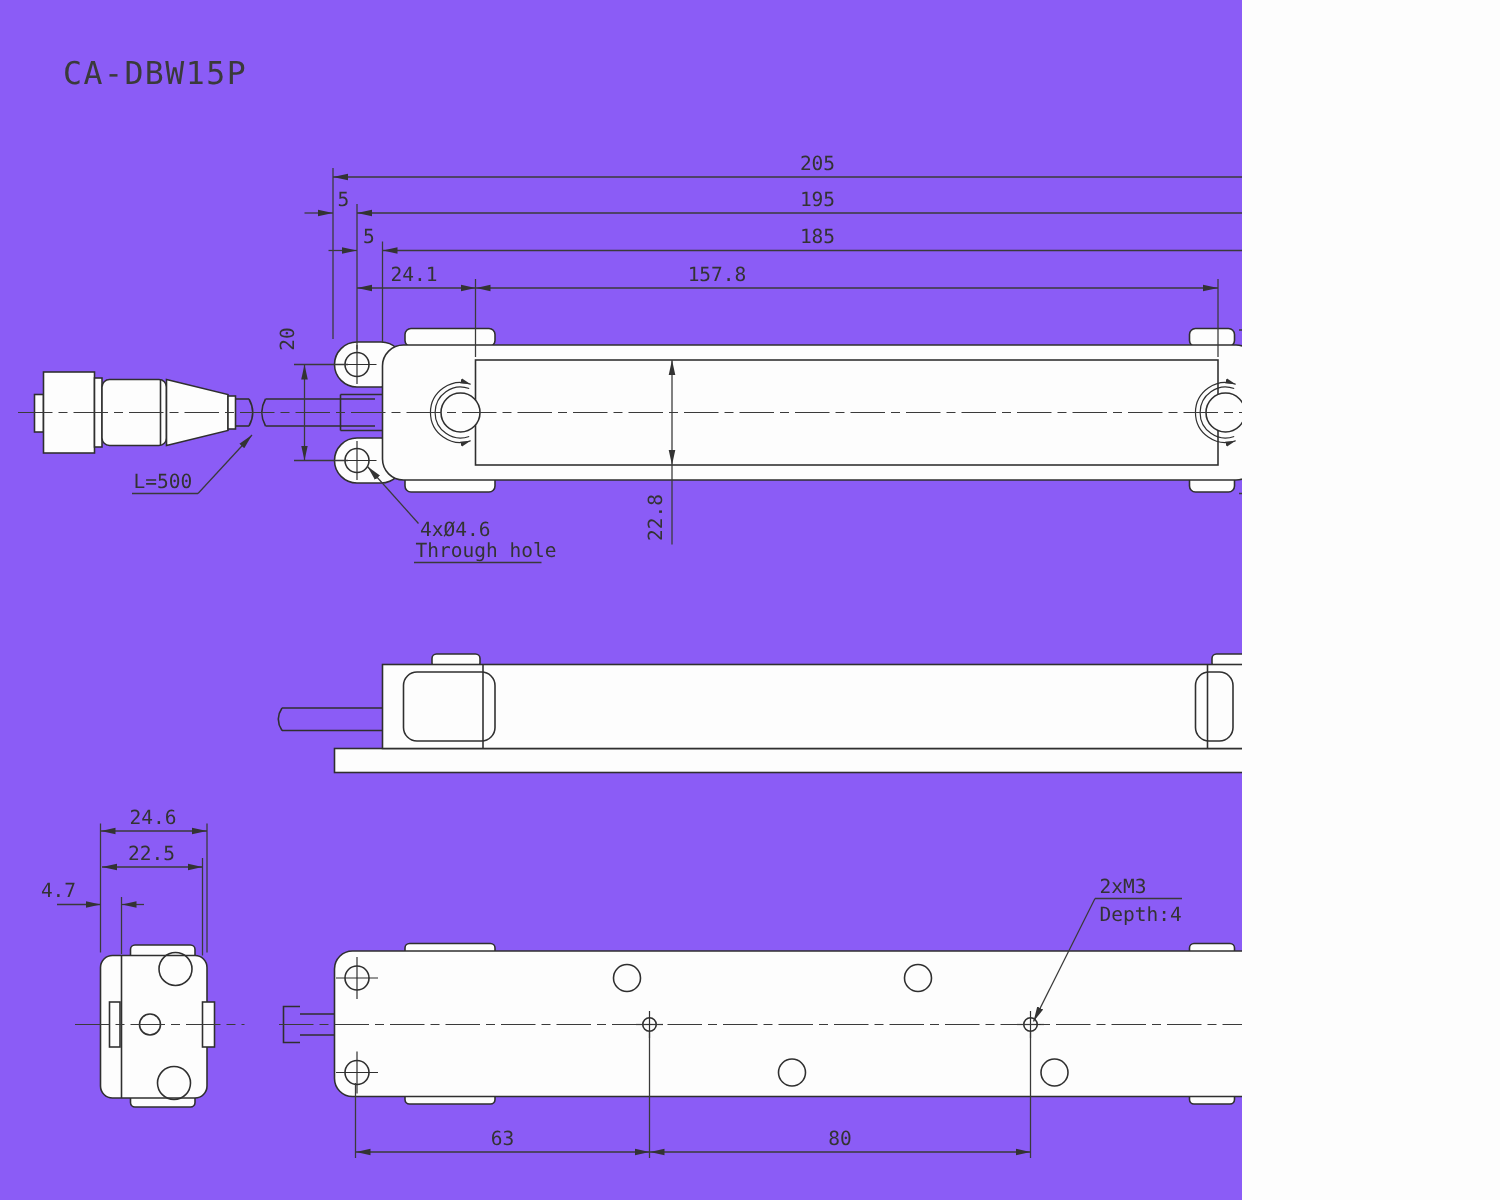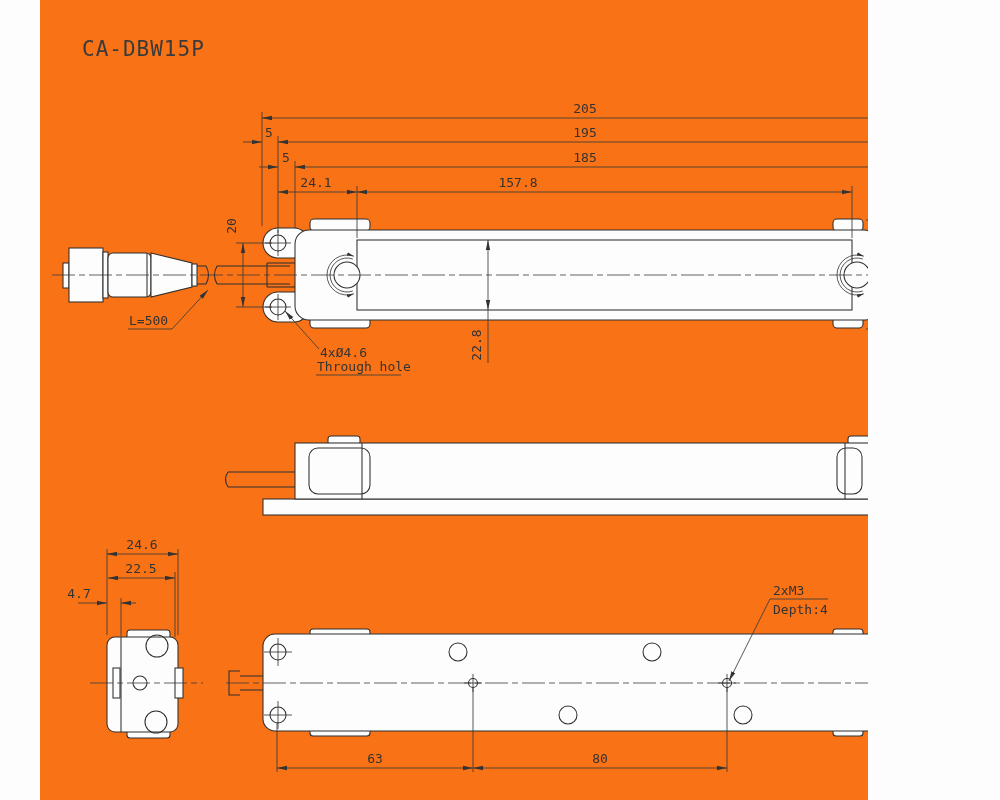--- a/index.html
+++ b/index.html
@@ -1,17 +1,17 @@
 <!DOCTYPE html>
 <html><head>
 <meta charset="utf-8">
 <style>
   html,body{margin:0;padding:0;background:#fdfdfd;}
-  #stage{position:relative;width:828px;height:800px;background:#f97316;overflow:hidden;
-         font-family:"DejaVu Sans Mono","Liberation Mono",monospace;margin-left:40px;}
+  #stage{position:relative;width:828px;height:800px;background:#8b5cf6;overflow:hidden;
+         font-family:"DejaVu Sans Mono","Liberation Mono",monospace;}
   svg{display:block;}
   text{font-family:"DejaVu Sans Mono","Liberation Mono",monospace;font-size:13px;fill:#333;}
   .title-txt{font-size:21px;fill:#3a3a3a;letter-spacing:1px;}
   .o{stroke:#2f2f2f;stroke-width:1.05;fill:none;}
   .of{stroke:#2f2f2f;stroke-width:1.05;fill:#fdfdfd;}
   .t{stroke:#2f2f2f;stroke-width:0.8;fill:none;}
   .d{stroke:#3a3a3a;stroke-width:0.85;fill:none;}
   .c{stroke:#3a3a3a;stroke-width:0.8;fill:none;stroke-dasharray:23 4 6 4;}
 </style>
 </head>

